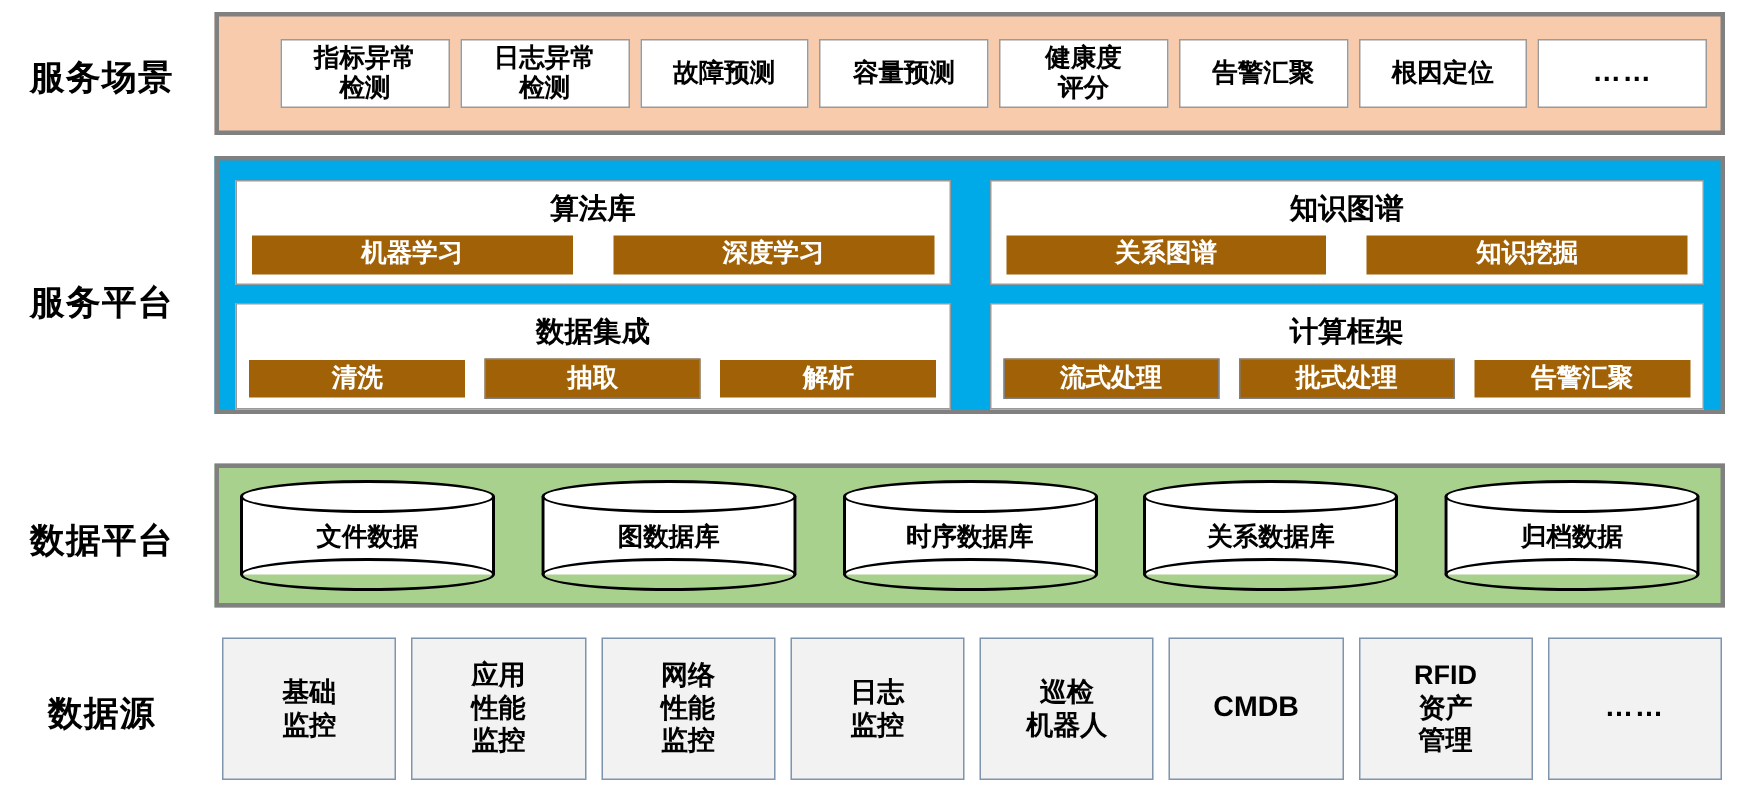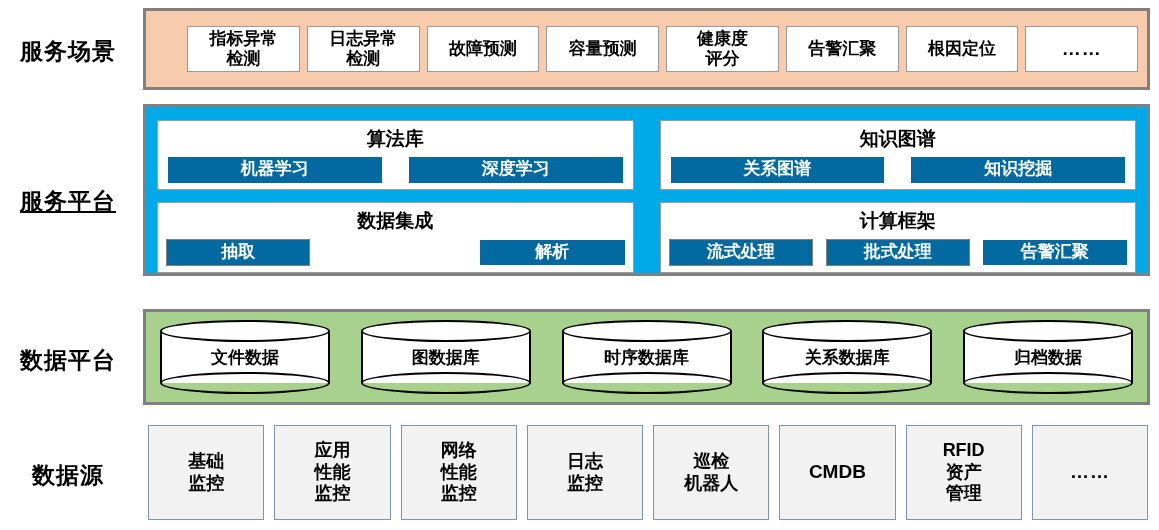--- a/index.html
+++ b/index.html
@@ -104,21 +104,21 @@
   .chip-row {
     display: flex;
     width: 100%;
     box-sizing: border-box;
     padding: 0 8px 6px 8px;
     justify-content: space-between;
     align-items: center;
   }
   .chip-row.two { padding: 0 10px 6px 10px; }
   .chip {
-    background: #0369a1;
+    background: #a16207;
     color: #ffffff;
     font-weight: bold;
     font-size: 17px;
     text-align: center;
     padding: 3px 0 4px 0;
     box-sizing: border-box;
     line-height: 1.1;
   }
   .chip.bordered { border: 1px solid #808080; }
   .chip.w2 { width: 47%; }
@@ -223,21 +223,21 @@
         </div>
       <div class="scene-box">
           <span>根因定位</span>
         </div>
       <div class="scene-box dots">
           <span>……</span>
         </div>
     </div>
   </div>
 
-  <div class="row-label" style="top:186px;text-decoration:underline;">服务平台</div>
+  <div class="row-label" style="top:186px;">服务平台</div>
 
   <div class="band band-platform" style="left:143px; top:104px; width:1007px; height:172px;">
     <div class="plat-grid">
 
       <div class="plat-card">
         <div class="plat-card-title">算法库</div>
         <div class="chip-row two">
           <div class="chip w2"><span>机器学习</span></div>
           <div class="chip w2"><span>深度学习</span></div>
         </div>
@@ -247,20 +247,21 @@
         <div class="plat-card-title">知识图谱</div>
         <div class="chip-row two">
           <div class="chip w2"><span>关系图谱</span></div>
           <div class="chip w2"><span>知识挖掘</span></div>
         </div>
       </div>
 
       <div class="plat-card">
         <div class="plat-card-title">数据集成</div>
         <div class="chip-row">
+          <div class="chip w3"><span>清洗</span></div>
           <div class="chip w3 bordered"><span>抽取</span></div>
           <div class="chip w3"><span>解析</span></div>
         </div>
       </div>
 
       <div class="plat-card">
         <div class="plat-card-title">计算框架</div>
         <div class="chip-row">
           <div class="chip w3 bordered"><span>流式处理</span></div>
           <div class="chip w3 bordered"><span>批式处理</span></div>

